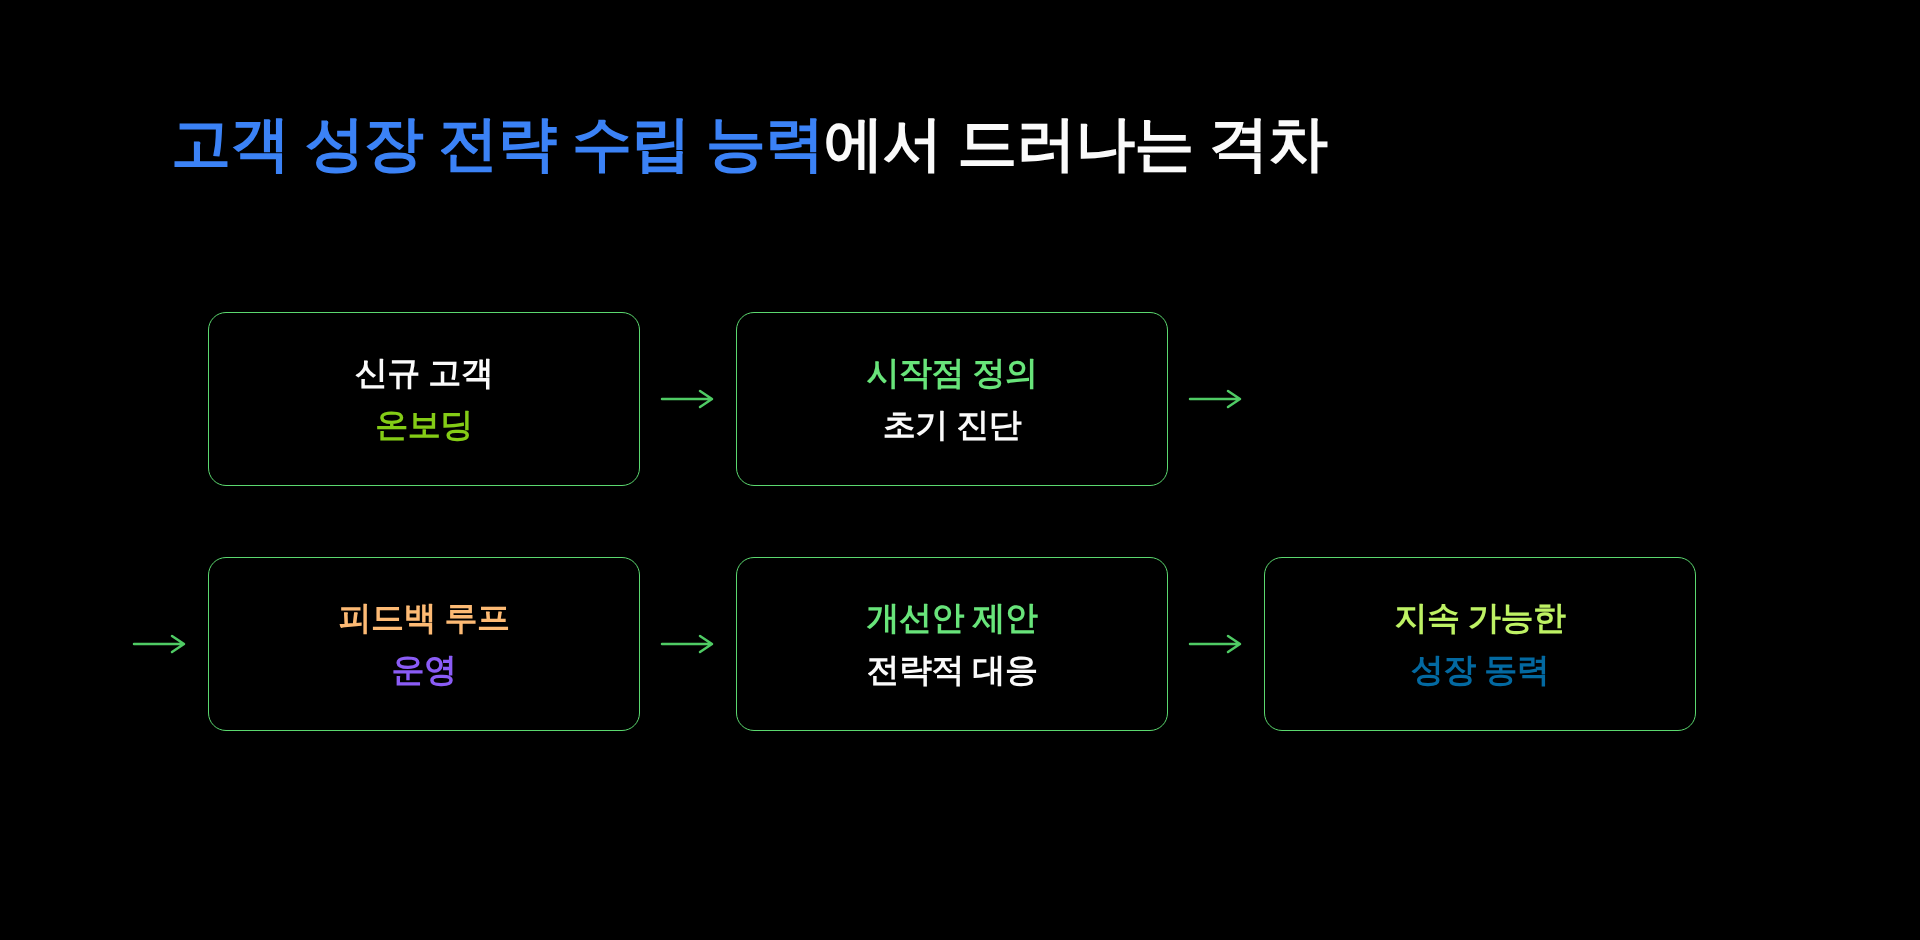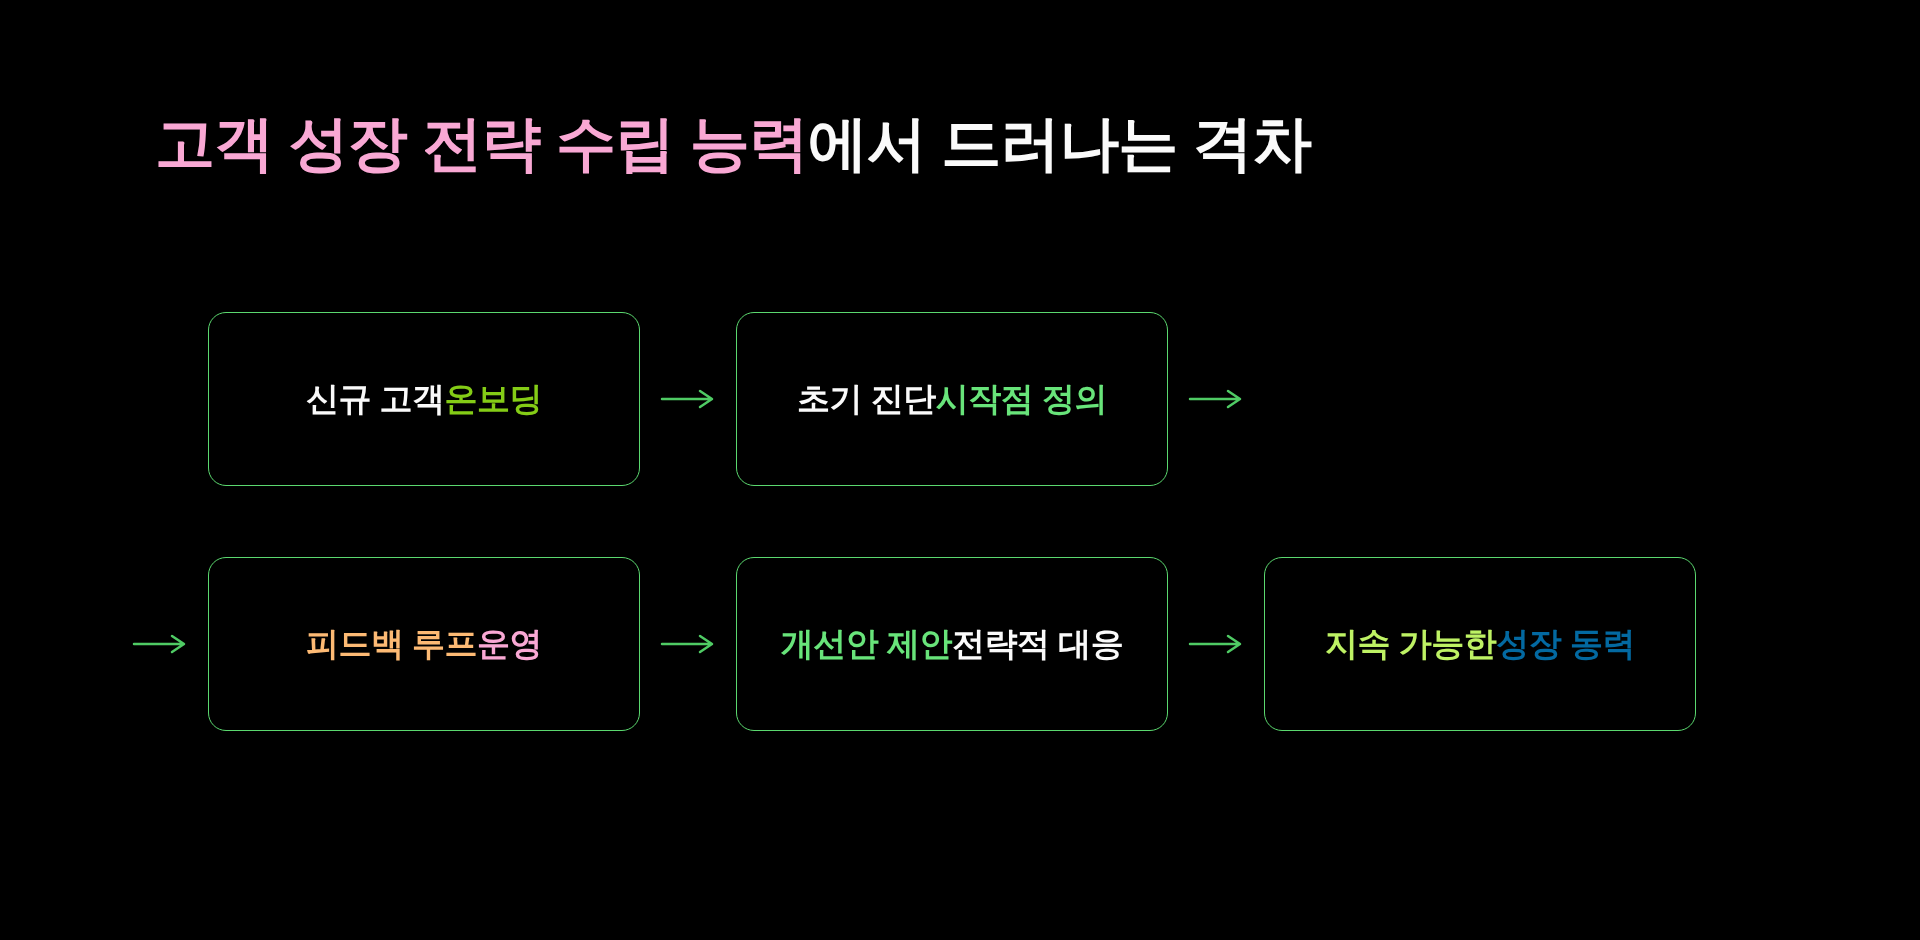--- a/index.html
+++ b/index.html
@@ -33,21 +33,21 @@
   }
   .flow-row.row-1 { left: 208px; top: 312px; }
   .flow-row.row-2 { left: 112px; top: 557px; }
   .flow-box {
     width: 432px;
     height: 174px;
     border: 1.5px solid var(--border, #5bd86f);
     border-radius: 18px;
     background: transparent;
     display: flex;
-    flex-direction: row;
+    flex-direction: column;
     align-items: center;
     justify-content: center;
     text-align: center;
   }
   .flow-box .line {
     font-size: 33px;
     font-weight: 600;
     line-height: 1.58;
     letter-spacing: -0.5px;
     white-space: nowrap;
@@ -59,52 +59,52 @@
     justify-content: center;
     color: var(--arrow, #52ce66);
   }
   .arrow-cell svg { display: block; }
 </style>
 </head>
 <body>
 
 <div class="slide">
 
-  <h1 class="title"><span style="color: #f9a8d4;">고객 성장 전략 수립 능력</span><span>에서 드러나는 격차</span></h1>
+  <h1 class="title"><span style="color: #3b82f6; margin-left: 16px;">고객 성장 전략 수립 능력</span><span>에서 드러나는 격차</span></h1>
 
   <div class="flow-row row-1">
     <div class="flow-box">
       <div class="line" style="color: rgb(250, 250, 250);">신규 고객</div>
       <div class="line" style="color: #84cc16;">온보딩</div>
     </div>
     <div class="arrow-cell">
       <svg width="56" height="24" viewBox="0 0 56 24">
           <path d="M2 12 H50 M40 4 L52 12 L40 20" fill="none" stroke="currentColor" stroke-width="2.5" stroke-linecap="round" stroke-linejoin="round"></path>
         </svg>
     </div>
     <div class="flow-box">
+      <div class="line" style="color: rgb(104, 228, 122);">시작점 정의</div>
       <div class="line" style="color: rgb(250, 250, 250);">초기 진단</div>
-      <div class="line" style="color: rgb(104, 228, 122);">시작점 정의</div>
     </div>
     <div class="arrow-cell">
       <svg width="56" height="24" viewBox="0 0 56 24">
           <path d="M2 12 H50 M40 4 L52 12 L40 20" fill="none" stroke="currentColor" stroke-width="2.5" stroke-linecap="round" stroke-linejoin="round"></path>
         </svg>
     </div>
   </div>
 
   <div class="flow-row row-2">
     <div class="arrow-cell">
       <svg width="56" height="24" viewBox="0 0 56 24">
           <path d="M2 12 H50 M40 4 L52 12 L40 20" fill="none" stroke="currentColor" stroke-width="2.5" stroke-linecap="round" stroke-linejoin="round"></path>
         </svg>
     </div>
     <div class="flow-box">
       <div class="line" style="color: #fdba74;">피드백 루프</div>
-      <div class="line" style="color: #f9a8d4;">운영</div>
+      <div class="line" style="color: #8b5cf6;">운영</div>
     </div>
     <div class="arrow-cell">
       <svg width="56" height="24" viewBox="0 0 56 24">
           <path d="M2 12 H50 M40 4 L52 12 L40 20" fill="none" stroke="currentColor" stroke-width="2.5" stroke-linecap="round" stroke-linejoin="round"></path>
         </svg>
     </div>
     <div class="flow-box">
       <div class="line" style="color: rgb(104, 228, 122);">개선안 제안</div>
       <div class="line" style="color: rgb(250, 250, 250);">전략적 대응</div>
     </div>

